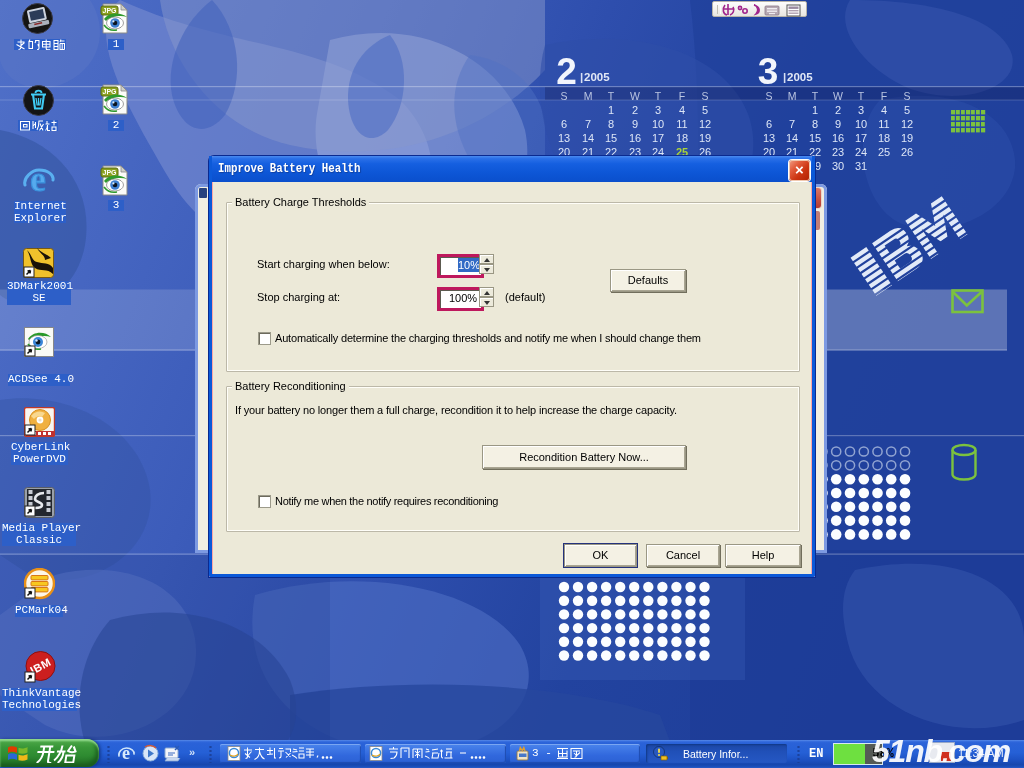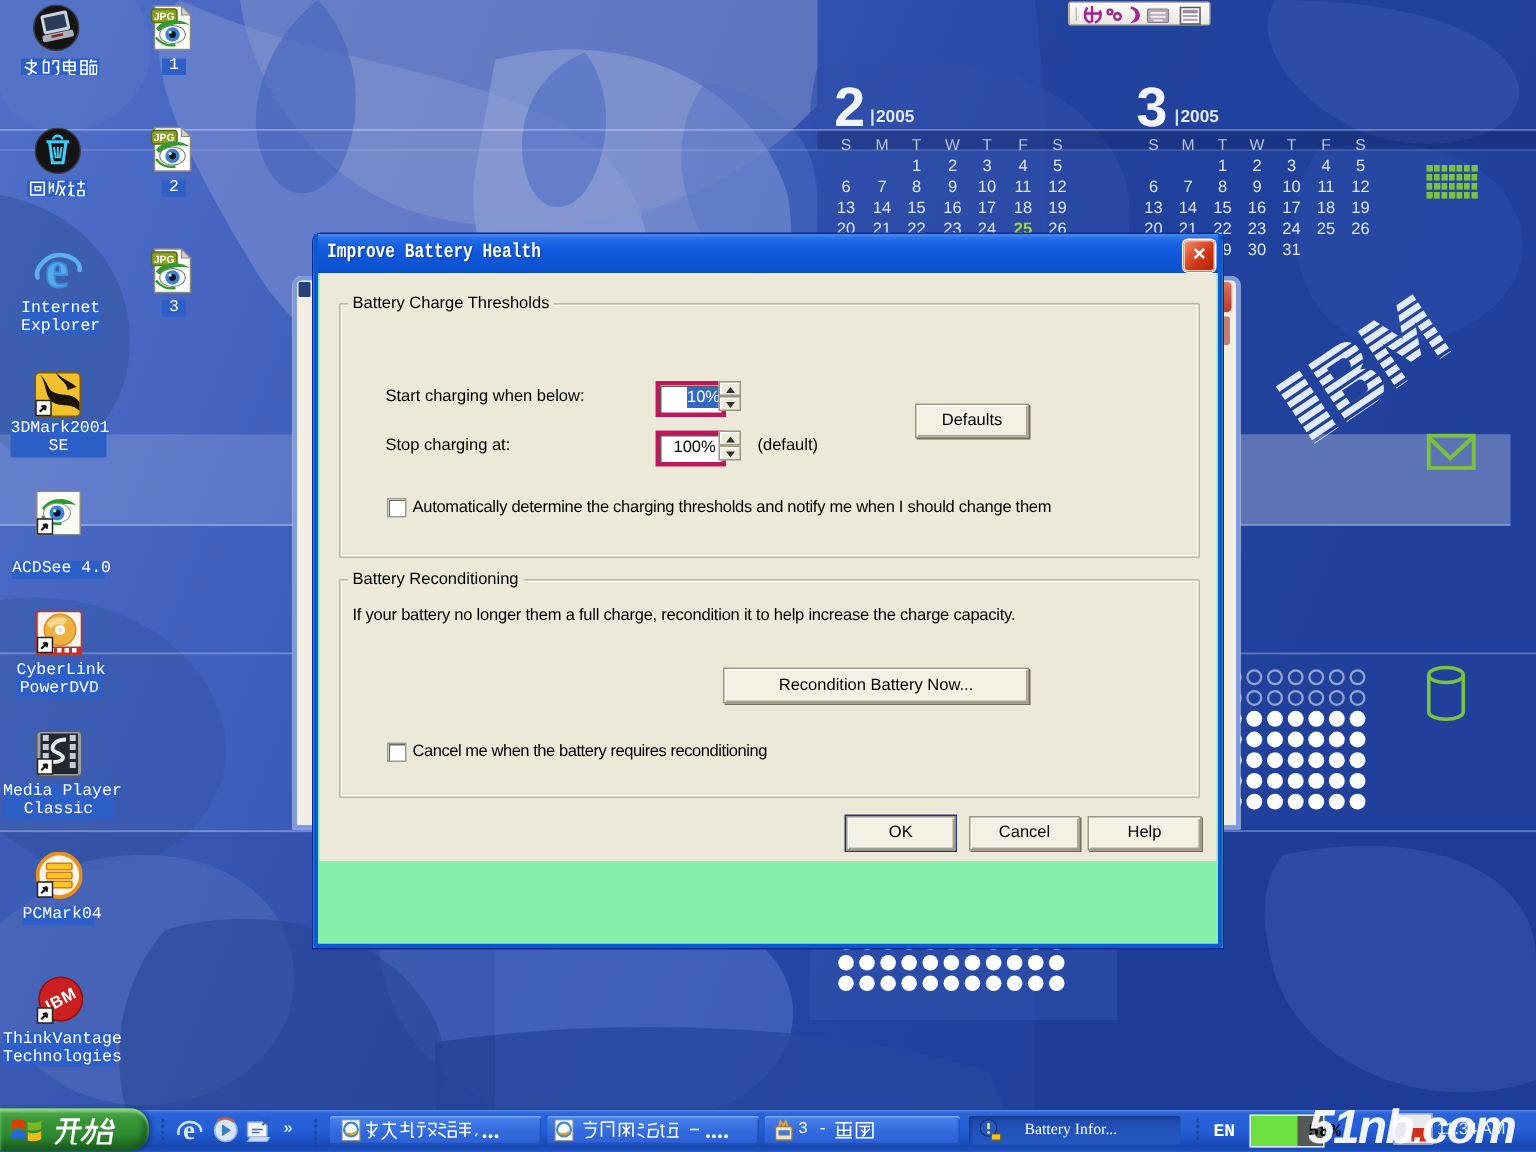--- a/index.html
+++ b/index.html
@@ -1,19 +1,19 @@
 <!DOCTYPE html>
 <html><head><meta charset="utf-8">
 <style>
 html,body{margin:0;padding:0;}
 body{width:1024px;height:768px;overflow:hidden;font-family:"Liberation Sans",sans-serif;}
 #scr{position:absolute;top:0;left:0;width:1024px;height:768px;overflow:hidden;background:#3356b4;}
 .abs{position:absolute;}
 
-#dlg{position:absolute;left:209px;top:156px;width:606px;height:476px;background:#86efac;border-radius:5px 5px 0 0;box-shadow:0 0 0 1px #0a2a90;}
+#dlg{position:absolute;left:209px;top:156px;width:606px;height:421px;background:#fca5a5;border-radius:5px 5px 0 0;box-shadow:0 0 0 1px #0a2a90;}
 #dlgframe{position:absolute;inset:0;border:3px solid #0c59d8;border-top:none;border-radius:0 0 2px 2px;box-sizing:border-box;}
 #dtitle{position:absolute;left:0;top:0;width:606px;height:26px;border-radius:5px 5px 0 0;
 background:linear-gradient(to bottom,#4a8af0 0%,#2a70e8 10%,#155fe0 30%,#0d56d6 65%,#0a4fcc 100%);}
 #dtitle .cap{position:absolute;left:9px;top:5px;color:#fff;font-family:"Liberation Mono",monospace;font-weight:bold;font-size:13.5px;text-shadow:1px 1px 1px #1040a0;transform:scaleX(0.8);transform-origin:0 0;}
 #dclose{position:absolute;right:5px;top:4px;width:21px;height:21px;border-radius:3px;
 background:linear-gradient(135deg,#f0a088 0%,#e35e3e 30%,#cc3512 60%,#b02000 100%);box-shadow:inset 0 0 0 1px #f0c8b0, 0 0 0 1px #fff;color:#fff;font-weight:bold;font-size:15px;text-align:center;line-height:19px;font-family:"Liberation Sans",sans-serif;}
 #dbody{position:absolute;left:4px;top:26px;width:598px;height:392px;background:#ece9d8;font-size:11px;color:#000;}
 .grp{position:absolute;border:1px solid #bcb8a8;border-radius:1px;box-shadow:1px 1px 0 #fffef8 inset, -1px -1px 0 #fffef8 inset;}
 .grplab{position:absolute;background:#ece9d8;padding:0 3px;font-size:11px;}
 .btn{position:absolute;background:#f4f1e4;border:1px solid #9a9784;border-radius:0;box-shadow:inset 1px 1px 0 #fff,inset -1px -1px 0 #a9a592,1px 1px 0 #716e5c;font-size:11px;text-align:center;color:#000;}
@@ -571,21 +571,21 @@
     <div class="abs" style="left:292px;top:109px;">(default)</div>
     <div class="btn" style="left:397px;top:87px;width:74px;height:21px;line-height:21px;">Defaults</div>
     <div class="cb" style="left:45px;top:150px;"></div>
     <div class="abs" style="left:62px;top:150px;letter-spacing:-0.18px;">Automatically determine the charging thresholds and notify me when I should change them</div>
 
     <div class="grp" style="left:13px;top:204px;width:572px;height:144px;"></div>
     <div class="grplab" style="left:19px;top:198px;">Battery Reconditioning</div>
     <div class="abs" style="left:22px;top:222px;letter-spacing:-0.15px;">If your battery no longer them a full charge, recondition it to help increase the charge capacity.</div>
     <div class="btn" style="left:269px;top:263px;width:202px;height:22px;line-height:22px;">Recondition Battery Now...</div>
     <div class="cb" style="left:45px;top:313px;"></div>
-    <div class="abs" style="left:62px;top:313px;letter-spacing:-0.3px;">Cancel me when the battery requires reconditioning</div>
+    <div class="abs" style="left:62px;top:313px;letter-spacing:-0.3px;">Notify me when the notify requires reconditioning</div>
 
     <div class="btn" style="left:351px;top:362px;width:71px;height:21px;line-height:21px;box-shadow:inset 1px 1px 0 #fff,inset -1px -1px 0 #a9a592,0 0 0 1px #24327c;">OK</div>
     <div class="btn" style="left:433px;top:362px;width:72px;height:21px;line-height:21px;">Cancel</div>
     <div class="btn" style="left:512px;top:362px;width:74px;height:21px;line-height:21px;">Help</div>
   </div>
 </div>
 
 <div id="tb">
   <div class="abs" style="left:0;top:-1px;width:99px;height:28px;background:linear-gradient(to bottom,#6abf66 0%,#47a344 12%,#389638 30%,#2e8b31 60%,#247427 85%,#1d5f20 100%);border-radius:0 12px 12px 0;box-shadow:inset 0 2px 2px #8fd88a,inset -3px -3px 4px #1a5c1e,2px 0 3px rgba(10,30,90,0.5);">
     <svg class="abs" style="left:7px;top:4px" width="23" height="20" viewBox="0 0 23 20">
@@ -678,21 +678,21 @@
         </svg>
   </div>
   <div class="tbtn pressed" style="left:646px;width:141px;">
     <svg class="abs" style="left:6px;top:2px" width="16" height="15" viewBox="0 0 16 15">
       <circle cx="7" cy="6" r="5.5" fill="#2858c0" stroke="#10306a" stroke-width="0.8"></circle>
       <rect x="6.1" y="2.5" width="1.8" height="4.5" rx="0.9" fill="#f8e048"></rect>
           <circle cx="7" cy="9" r="1" fill="#f8e048"></circle>
       <path d="M9,10 h6 v4 h-6 z" fill="#f0c020" stroke="#806010" stroke-width="0.7"></path>
           <rect x="15" y="11" width="1" height="2" fill="#806010"></rect>
     </svg>
-    <div class="abs" style="left:27px;top:4px;color:#fff;font-family:Liberation Serif, serif;font-size:10.5px;padding-left:10px;">Battery Infor...</div>
+    <div class="abs" style="left:27px;top:4px;color:#fff;font-family:Liberation Sans, sans-serif;font-size:10.5px;padding-left:10px;">Battery Infor...</div>
   </div>
 
   <div class="abs" style="left:797px;top:5px;width:3px;height:18px;background-image:radial-gradient(circle at 1.5px 2px,#1a3c90 1px,transparent 1.3px);background-size:3px 4px;opacity:0.8;"></div>
   <div class="abs traytxt" style="left:809px;top:7px;">EN</div>
   <div class="abs" style="left:833px;top:3px;width:48px;height:20px;background:#6ee040;border:1px solid #d8e8f0;">
     <div class="abs" style="right:0;top:0;width:17px;height:20px;background:#555a55;"></div>
     <div class="abs" style="left:0;top:3px;width:48px;text-align:center;color:#000;font-size:12px;font-weight:bold;font-family:'Liberation Mono',monospace;padding-left:25px;">58%</div>
   </div>
   <div class="abs" style="left:929px;top:2px;width:24px;height:19px;background:#e8eaf0;border:1px solid #98a8c8;"></div>
   <div class="abs" style="left:941px;top:12px;width:10px;height:9px;background:#d03020;"></div>

